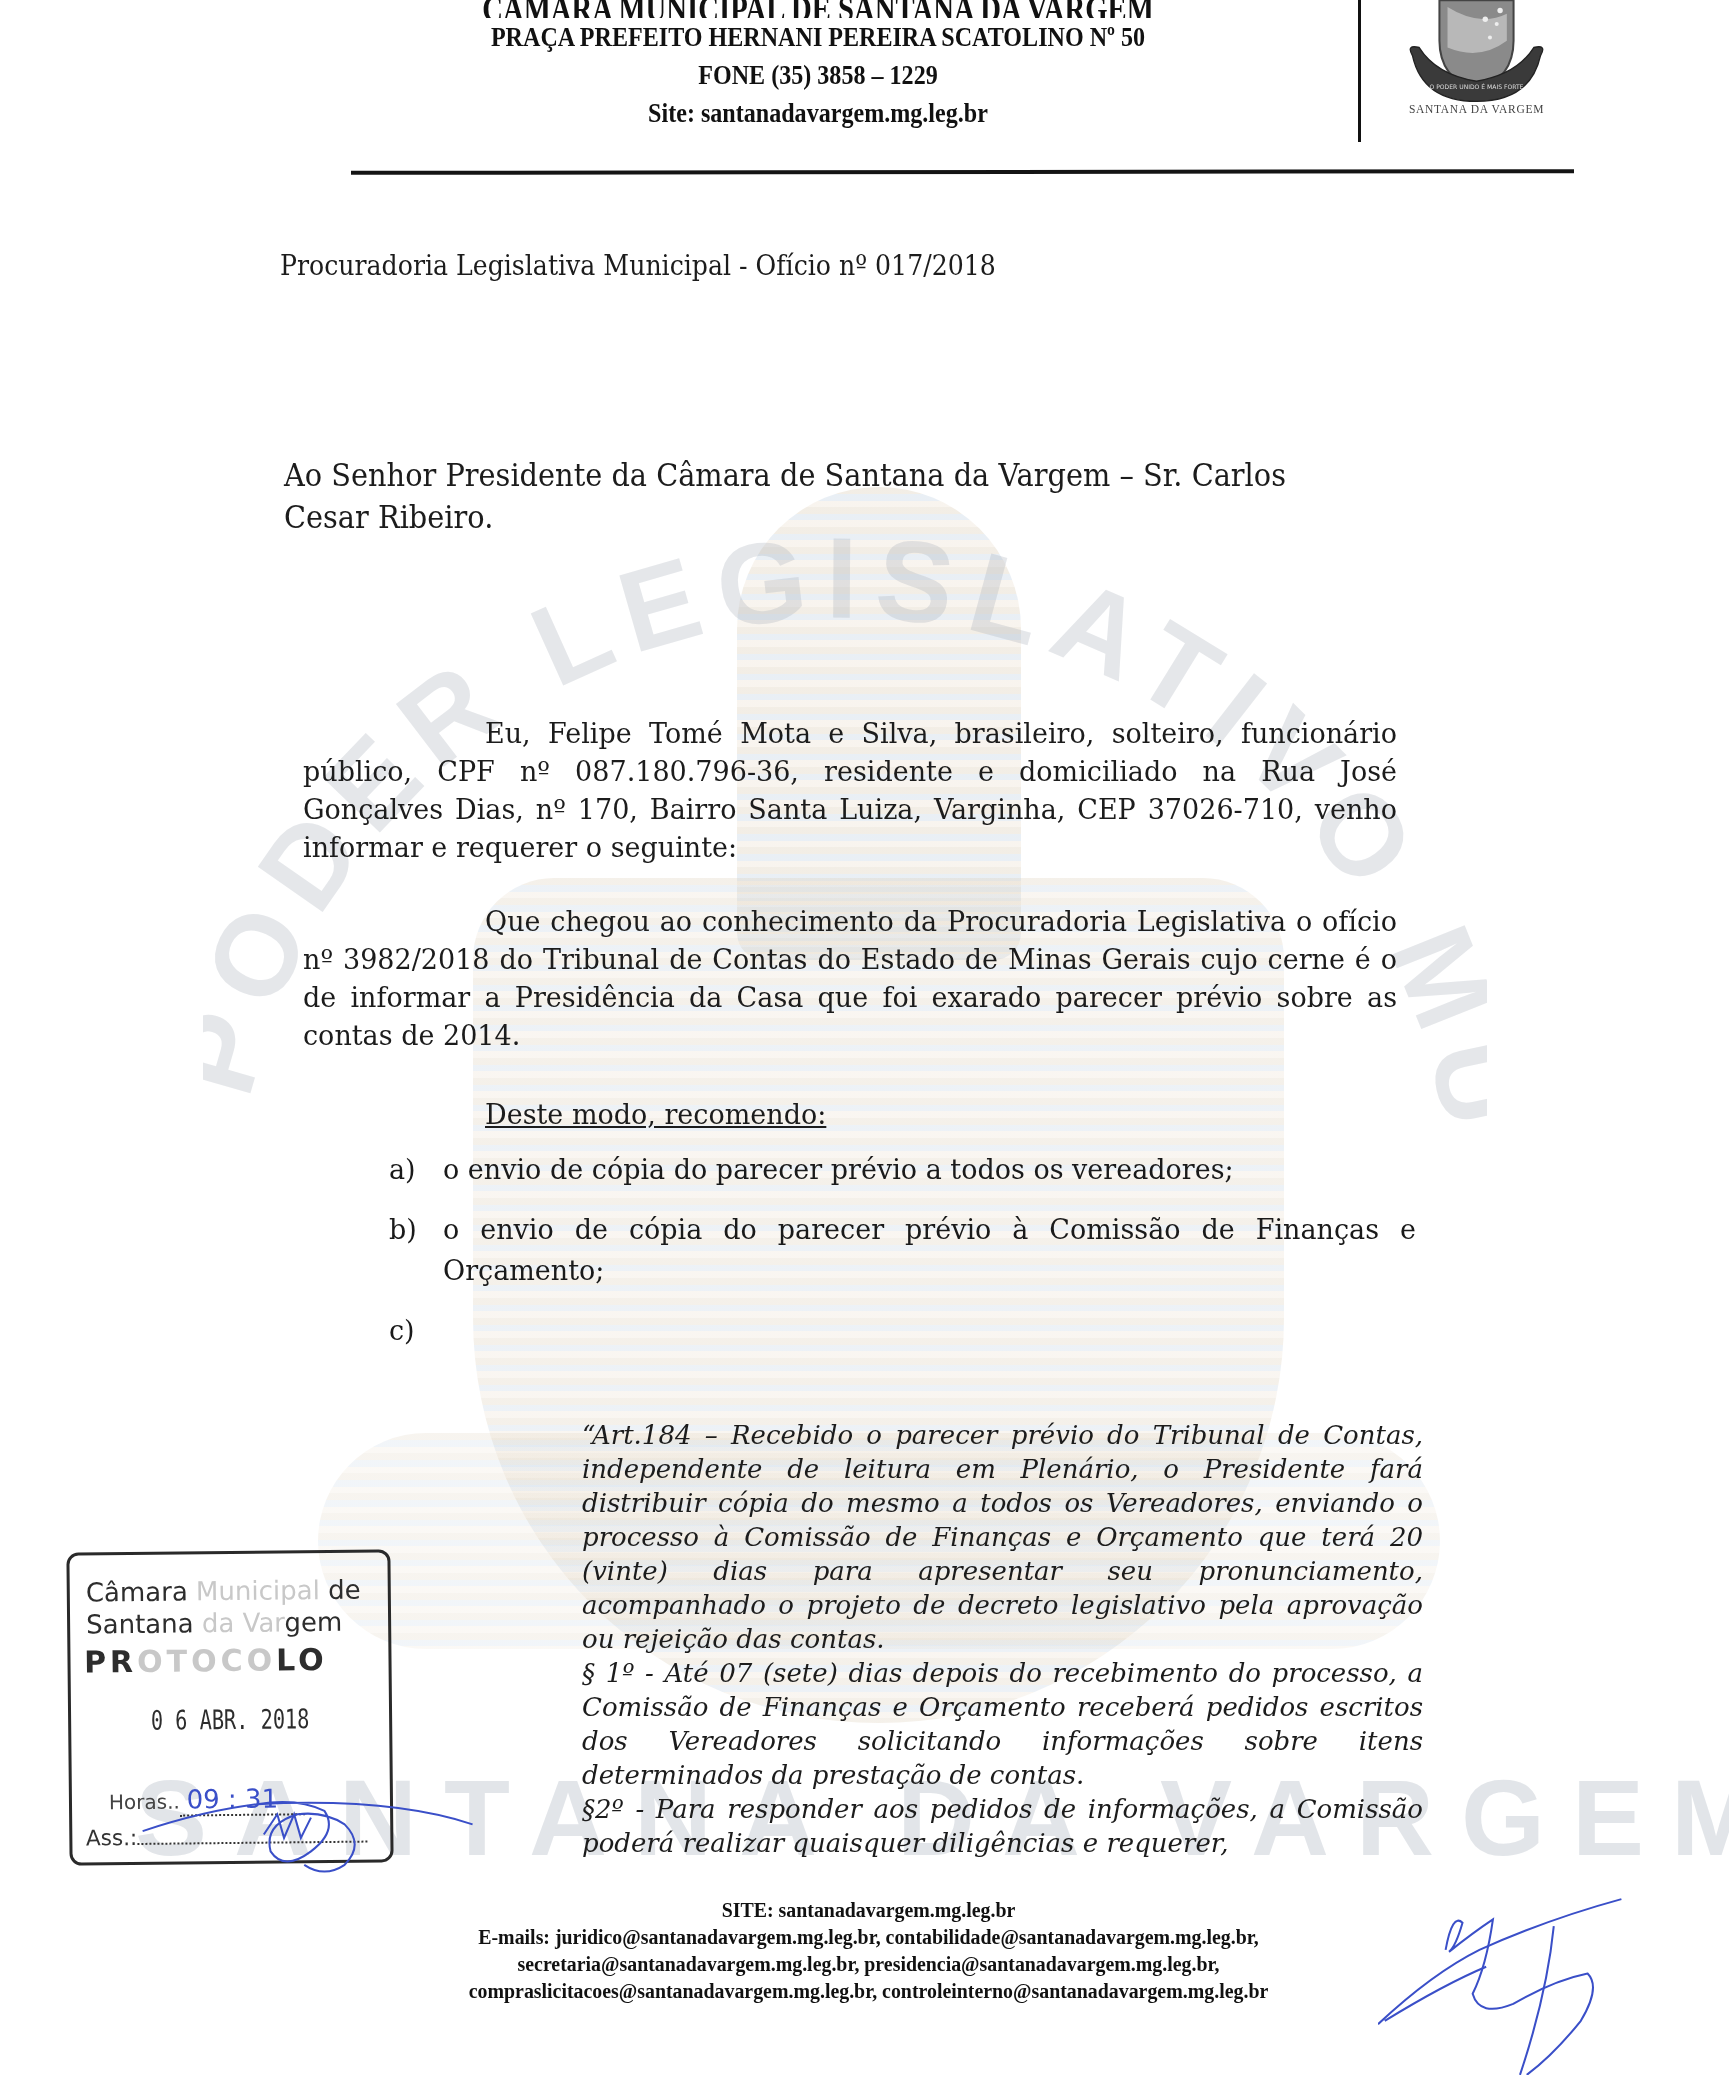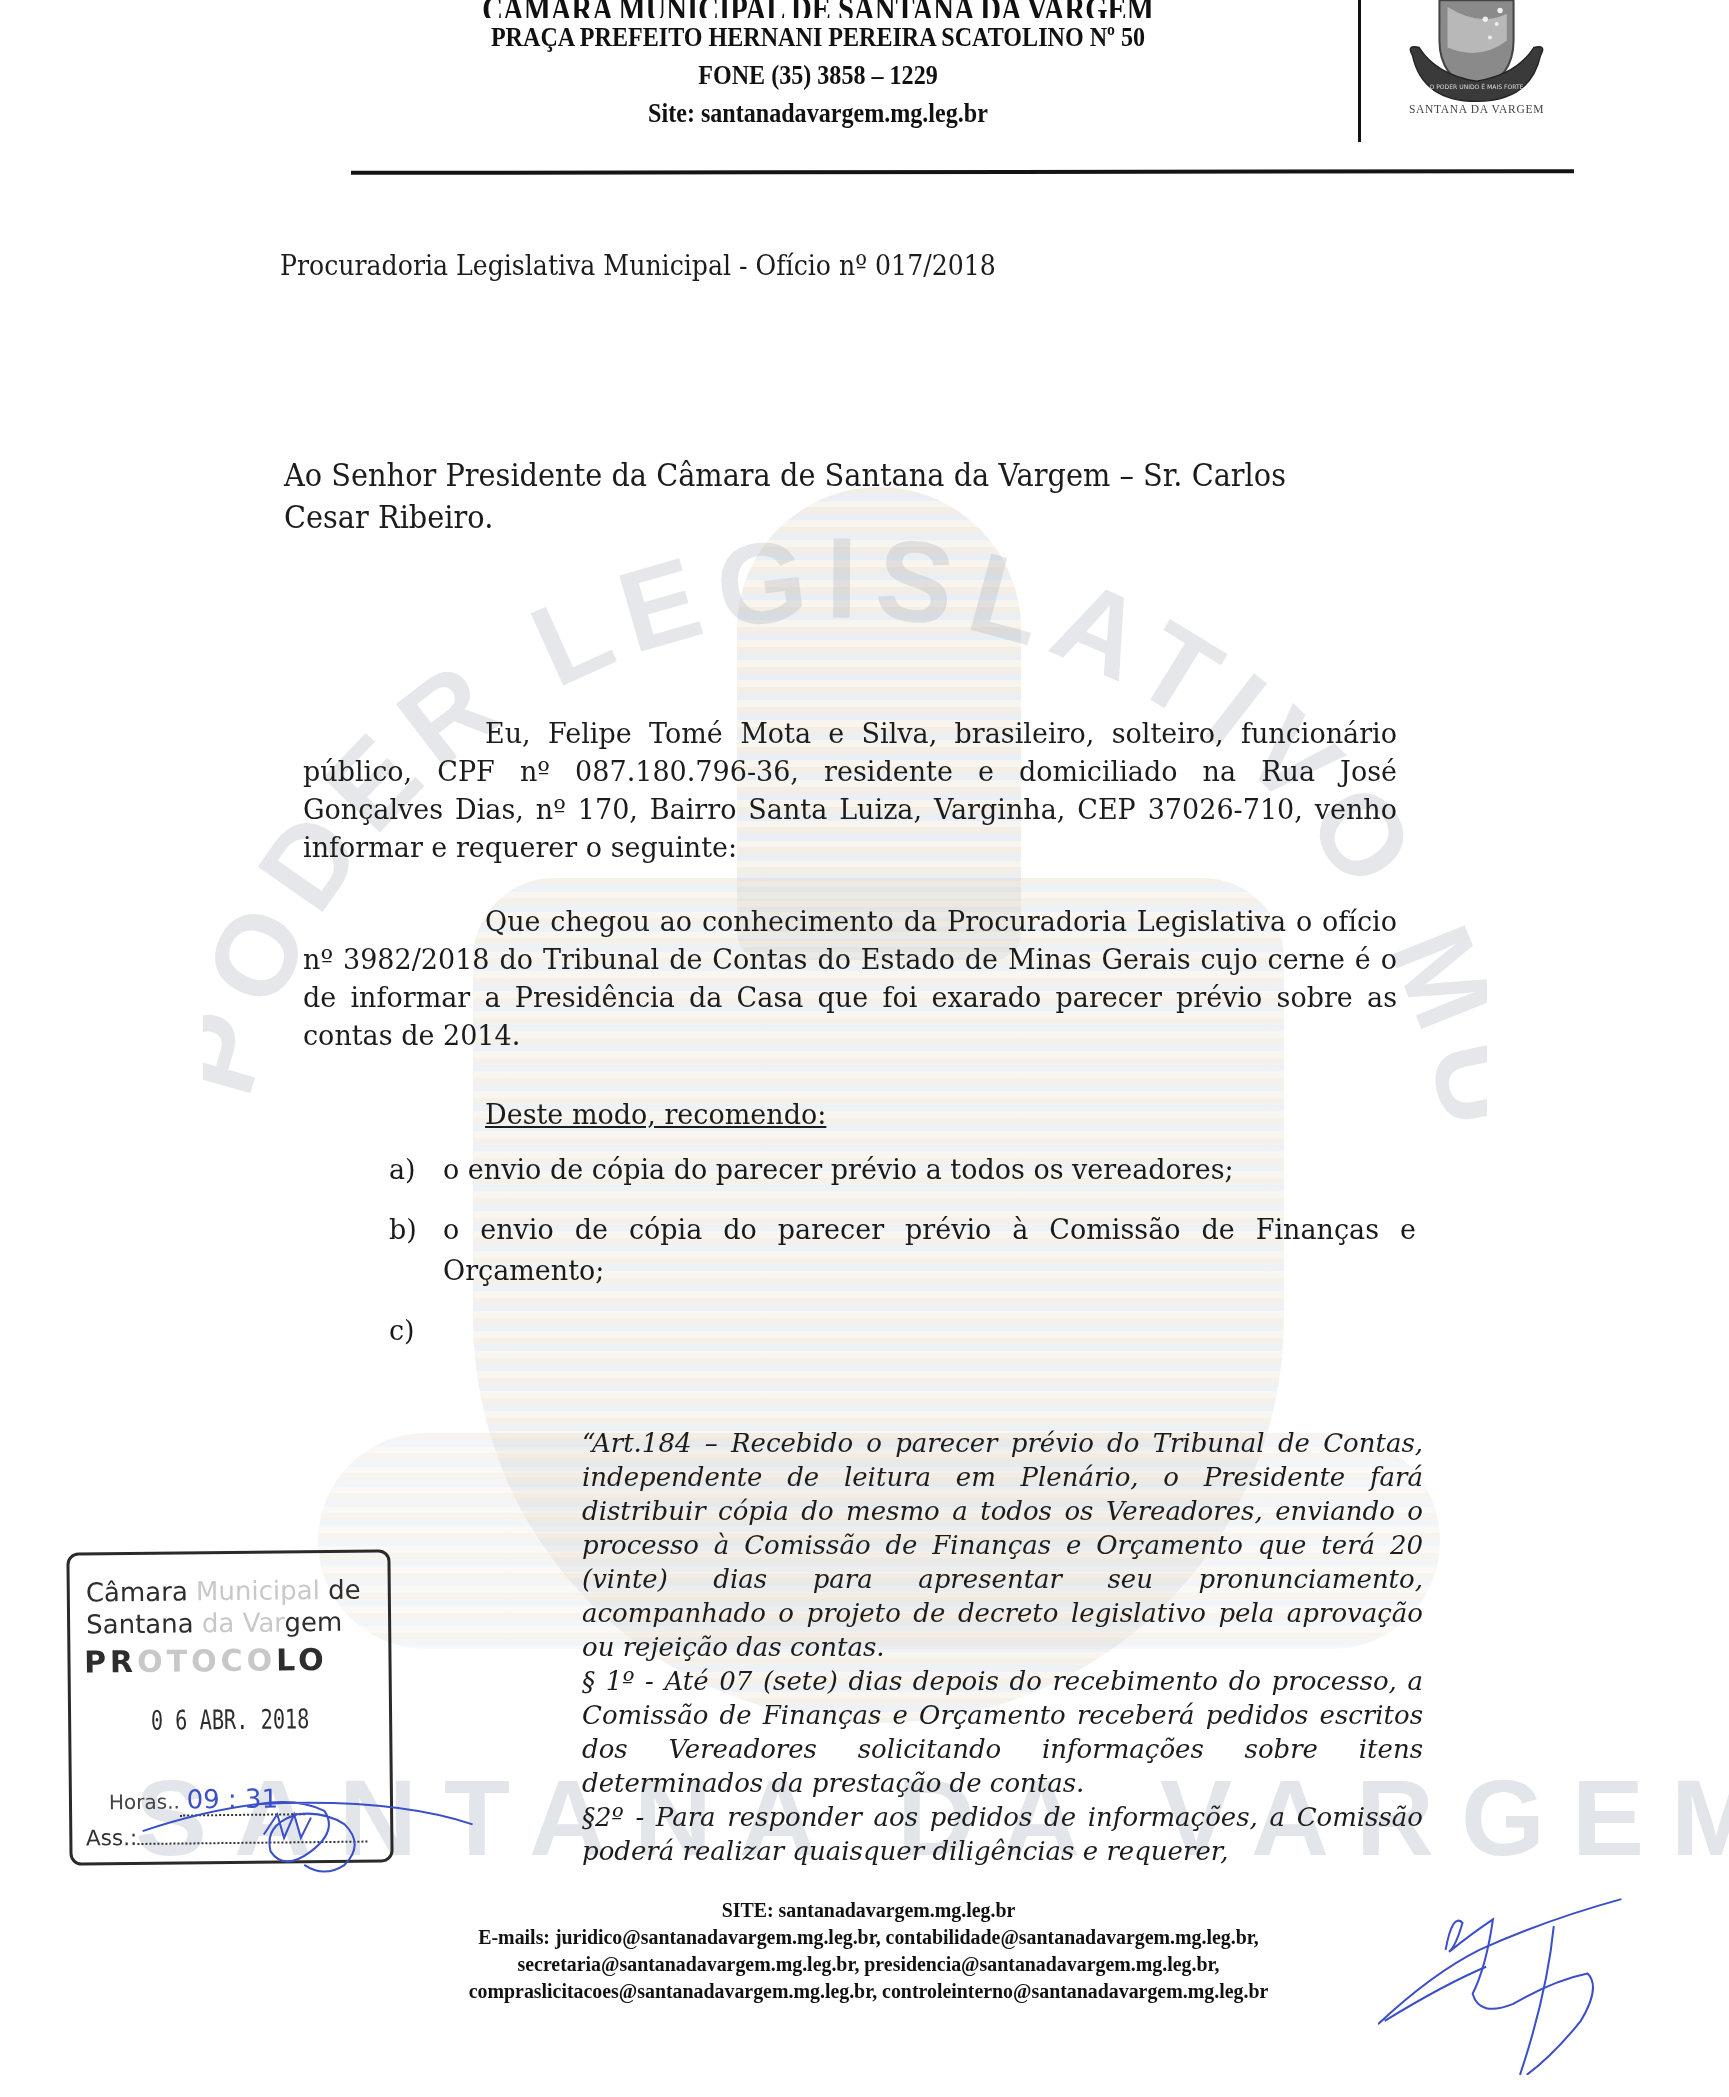--- a/index.html
+++ b/index.html
@@ -45,21 +45,21 @@
   .addressee { left:284px; top:454px; font-size:32px; line-height:42px; }
   .para { left:291px; width:1118px; line-height:38px; }
   .para p { margin:12px; text-align:justify; text-align-last:left; }
   .indent { text-indent:182px; }
   .list { position:absolute; left:389px; width:1027px; font-size:27px; line-height:41px; }
   .list-item { position:relative; padding-left:54px; margin-bottom:19px; text-align:justify; }
   .list-mark { position:absolute; left:0; top:0; }
   .quote {
     position:absolute; left:582px; top:1418px; width:841px;
     font-family:"DejaVu Serif", serif; font-style:italic; font-size:26px; line-height:34px;
-    text-align:justify; color:#1c1c1c;margin-top:8px;
+    text-align:justify; color:#1c1c1c;
   }
   .quote p { margin:0; }
   
   .stamp {
     position:absolute; left:68px; top:1551px; width:318px; height:307px;
     border:3.4px solid #2a2a2a; border-radius:12px; transform:rotate(-0.6deg);
     font-family:"DejaVu Sans", sans-serif; color:#2d2d2d;
   }
   .st-l1, .st-l2 { position:absolute; left:16px; font-size:26px; }
   .st-l1 { top:21.6px; } .st-l2 { top:54px; }

